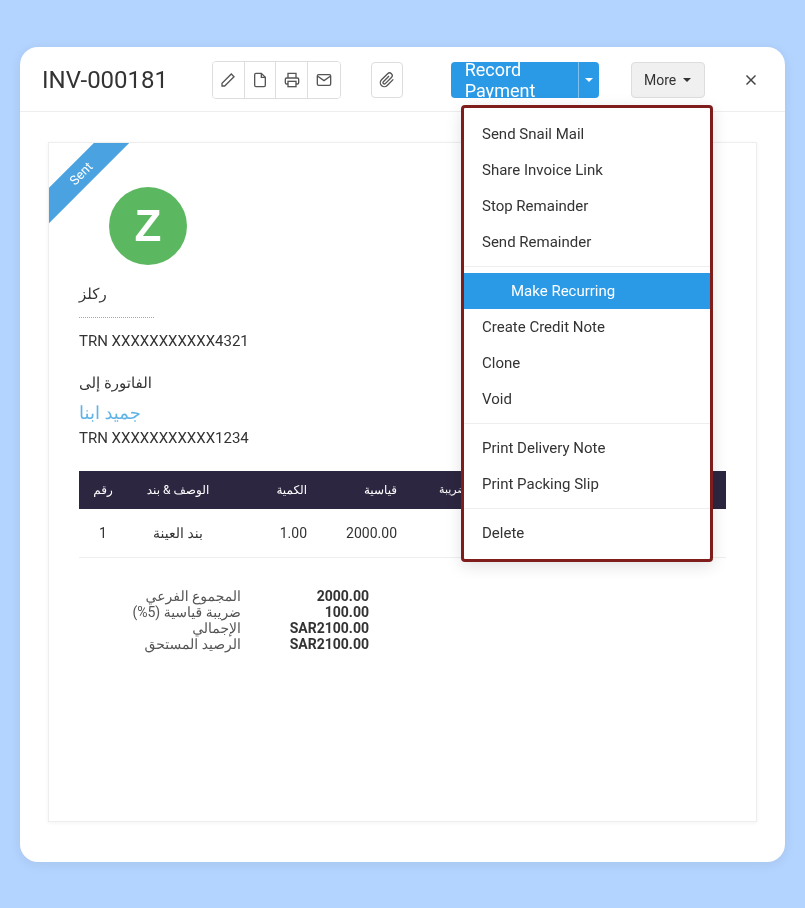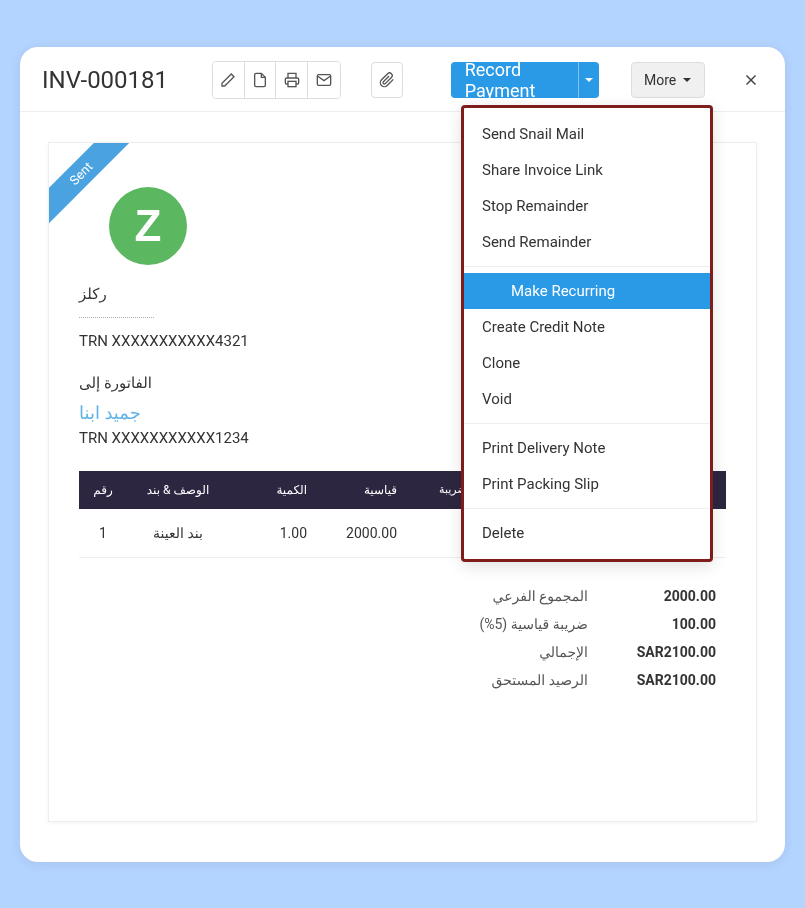--- a/index.html
+++ b/index.html
@@ -212,22 +212,20 @@
   .c5 { width: 140px; text-align: right; font-size: 11px; }
   .c6 { width: 50px; text-align: right; }
   .c7 { width: 70px; text-align: right; }
   .c8 { flex: 1; text-align: right; padding-right: 18px; }
   .tbl-row .c2 { font-size: 14px; }
 
   .totals {
     margin-top: 30px;
     display: flex;
     flex-direction: column;
-    gap: 12px;
-    align-items: flex-end;
     padding-right: 10px;
   }
   .total-line {
     display: flex;
     font-size: 14px;
     color: #333;
   }
   .total-label {
     text-align: right;
     color: #555;

